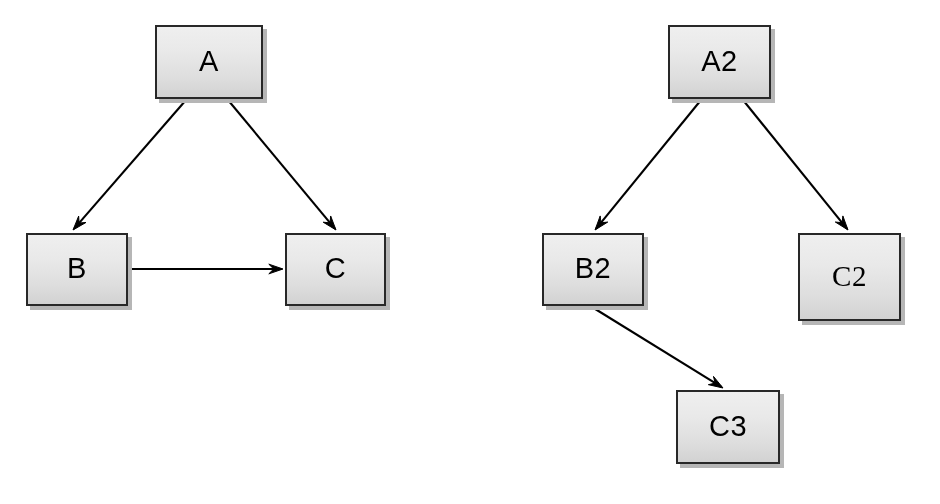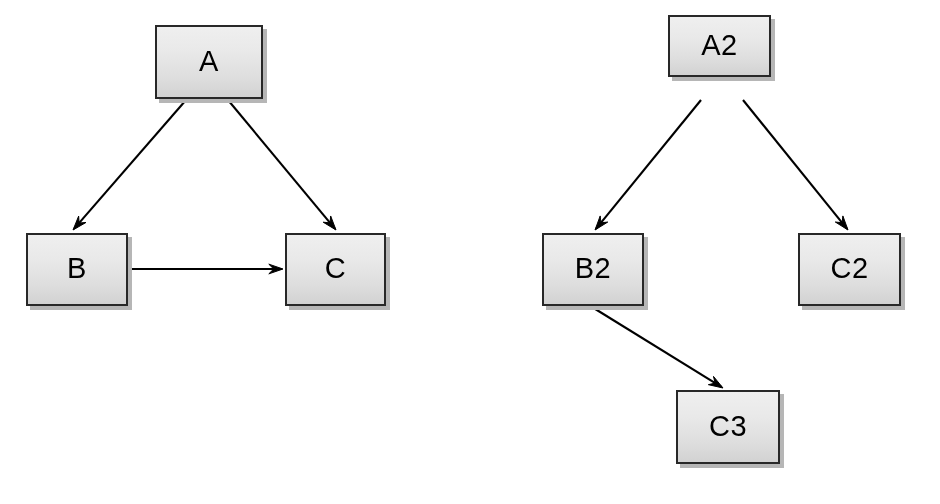--- a/index.html
+++ b/index.html
@@ -83,27 +83,27 @@
   <div id="node-layer">
       <div class="node" style="left: 155px; top: 25px; width: 108px; height: 74px;">
         <span class="node-label">A</span>
       </div>
       <div class="node" style="left: 26px; top: 233px; width: 102px; height: 73px;">
         <span class="node-label">B</span>
       </div>
       <div class="node" style="left: 285px; top: 233px; width: 101px; height: 73px;">
         <span class="node-label">C</span>
       </div>
-      <div class="node" style="left: 668px; top: 15px; width: 103px; height: 62px;">
+      <div class="node" style="left: 668px; top: 25px; width: 103px; height: 74px;">
         <span class="node-label">A2</span>
       </div>
       <div class="node" style="left: 542px; top: 233px; width: 102px; height: 73px;">
         <span class="node-label">B2</span>
       </div>
-      <div class="node" style="left: 798px; top: 233px; width: 103px; height: 73px;">
+      <div class="node" style="left: 798px; top: 233px; width: 103px; height: 88px; font-family: Liberation Serif, serif;">
         <span class="node-label">C2</span>
       </div>
       <div class="node" style="left: 676px; top: 390px; width: 104px; height: 74px;">
         <span class="node-label">C3</span>
       </div>
     </div>
 
 </div>
 
 </body></html>

